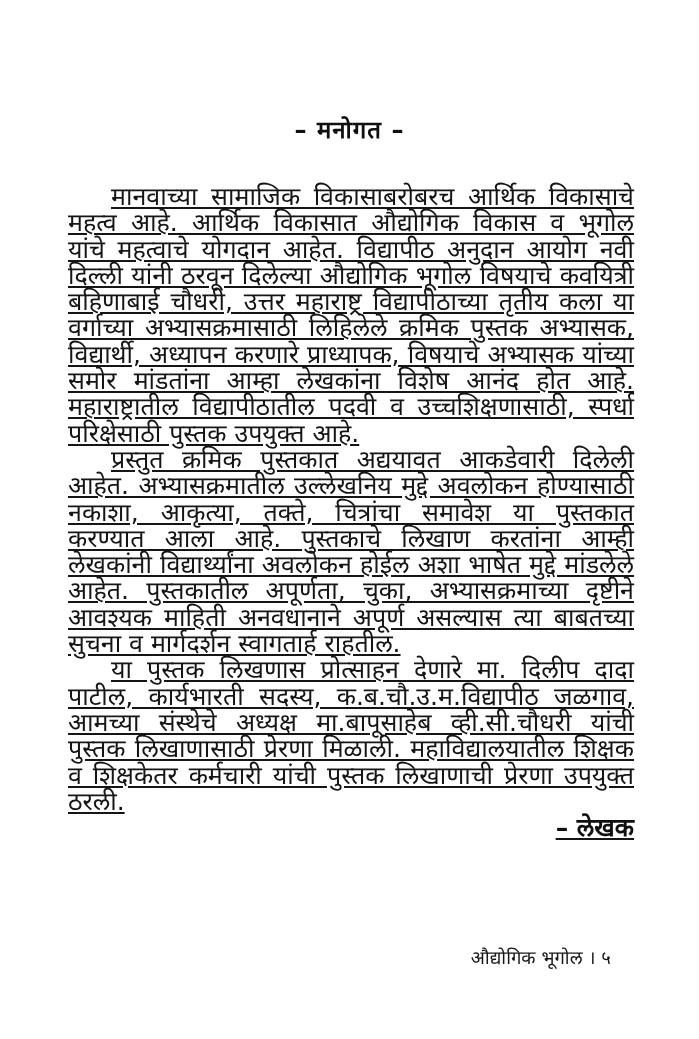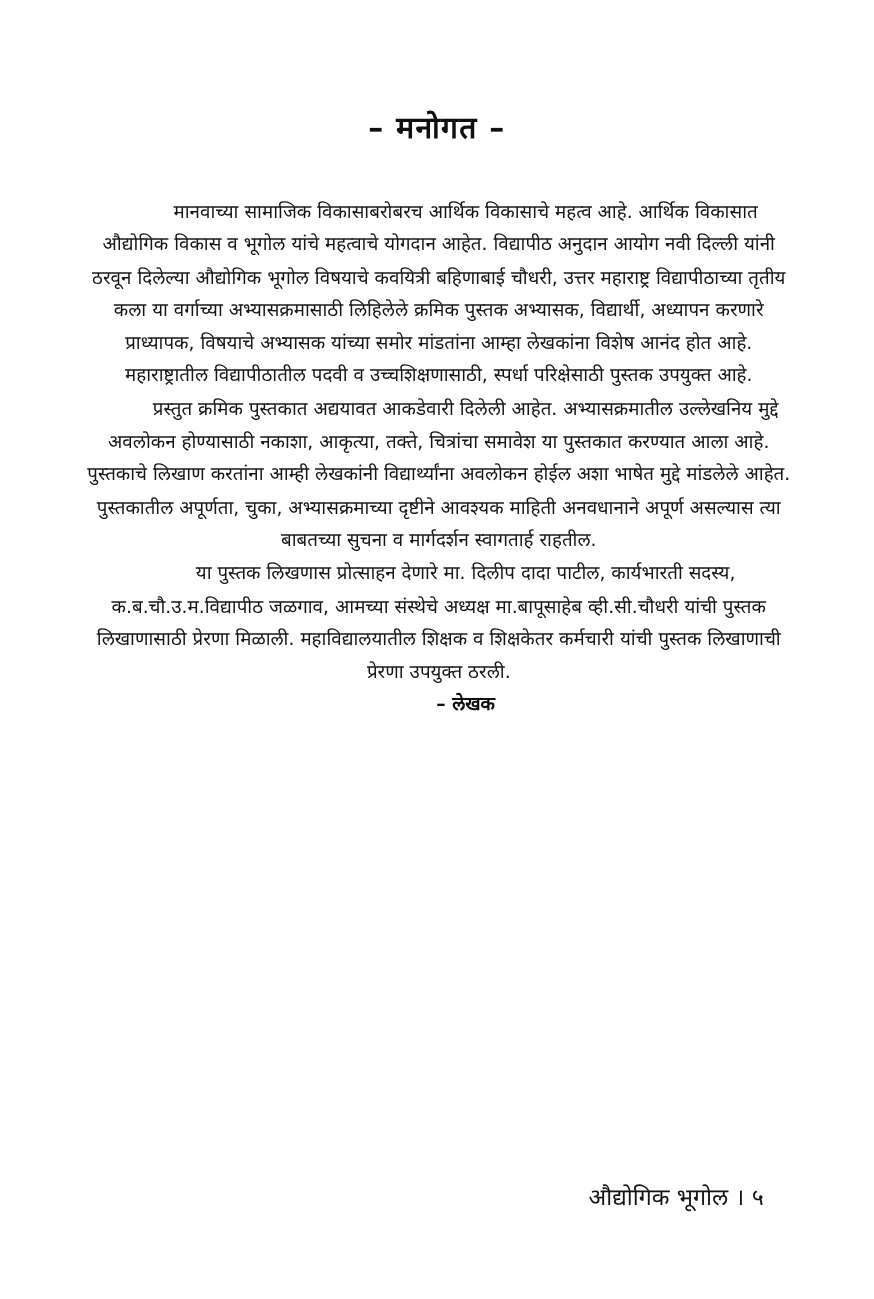--- a/index.html
+++ b/index.html
@@ -1,15 +1,15 @@
 <!DOCTYPE html>
 <html lang="mr"><head>
 <meta charset="utf-8">
 <style>
-  * { box-sizing: border-box; }
+  * { box-sizing: border-box; margin-top: 28px; }
   html, body { margin: 0; padding: 0; background: #ffffff; }
   .page {
     position: relative;
     width: 699px;
     height: 1039px;
     margin: 0 auto;
     background: #ffffff;
     color: #151515;
     font-family: "DejaVu Sans", "Liberation Sans", sans-serif;
     overflow: hidden;
@@ -23,30 +23,30 @@
     font-size: 24px;
     font-weight: bold;
     letter-spacing: 1px;
     color: #101010;
   }
   .content {
     position: absolute;
     top: 156px;
     left: 68px;
     width: 566px;
-    font-size: 15px;
+    font-size: 25px;
     line-height: 26.3px;
     text-align: justify;
     color: #151515;
+    text-decoration: underline;
   }
   .content p {
     margin: 0;
     padding: 0;
     text-indent: 43px;
-    text-align: center;
   }
   .signature {
     margin-top: 1px;
     text-align: right;
     padding-right: 33px;
     font-weight: bold;
     text-indent: 0;
     color: #101010;
   }
   .running-footer {

